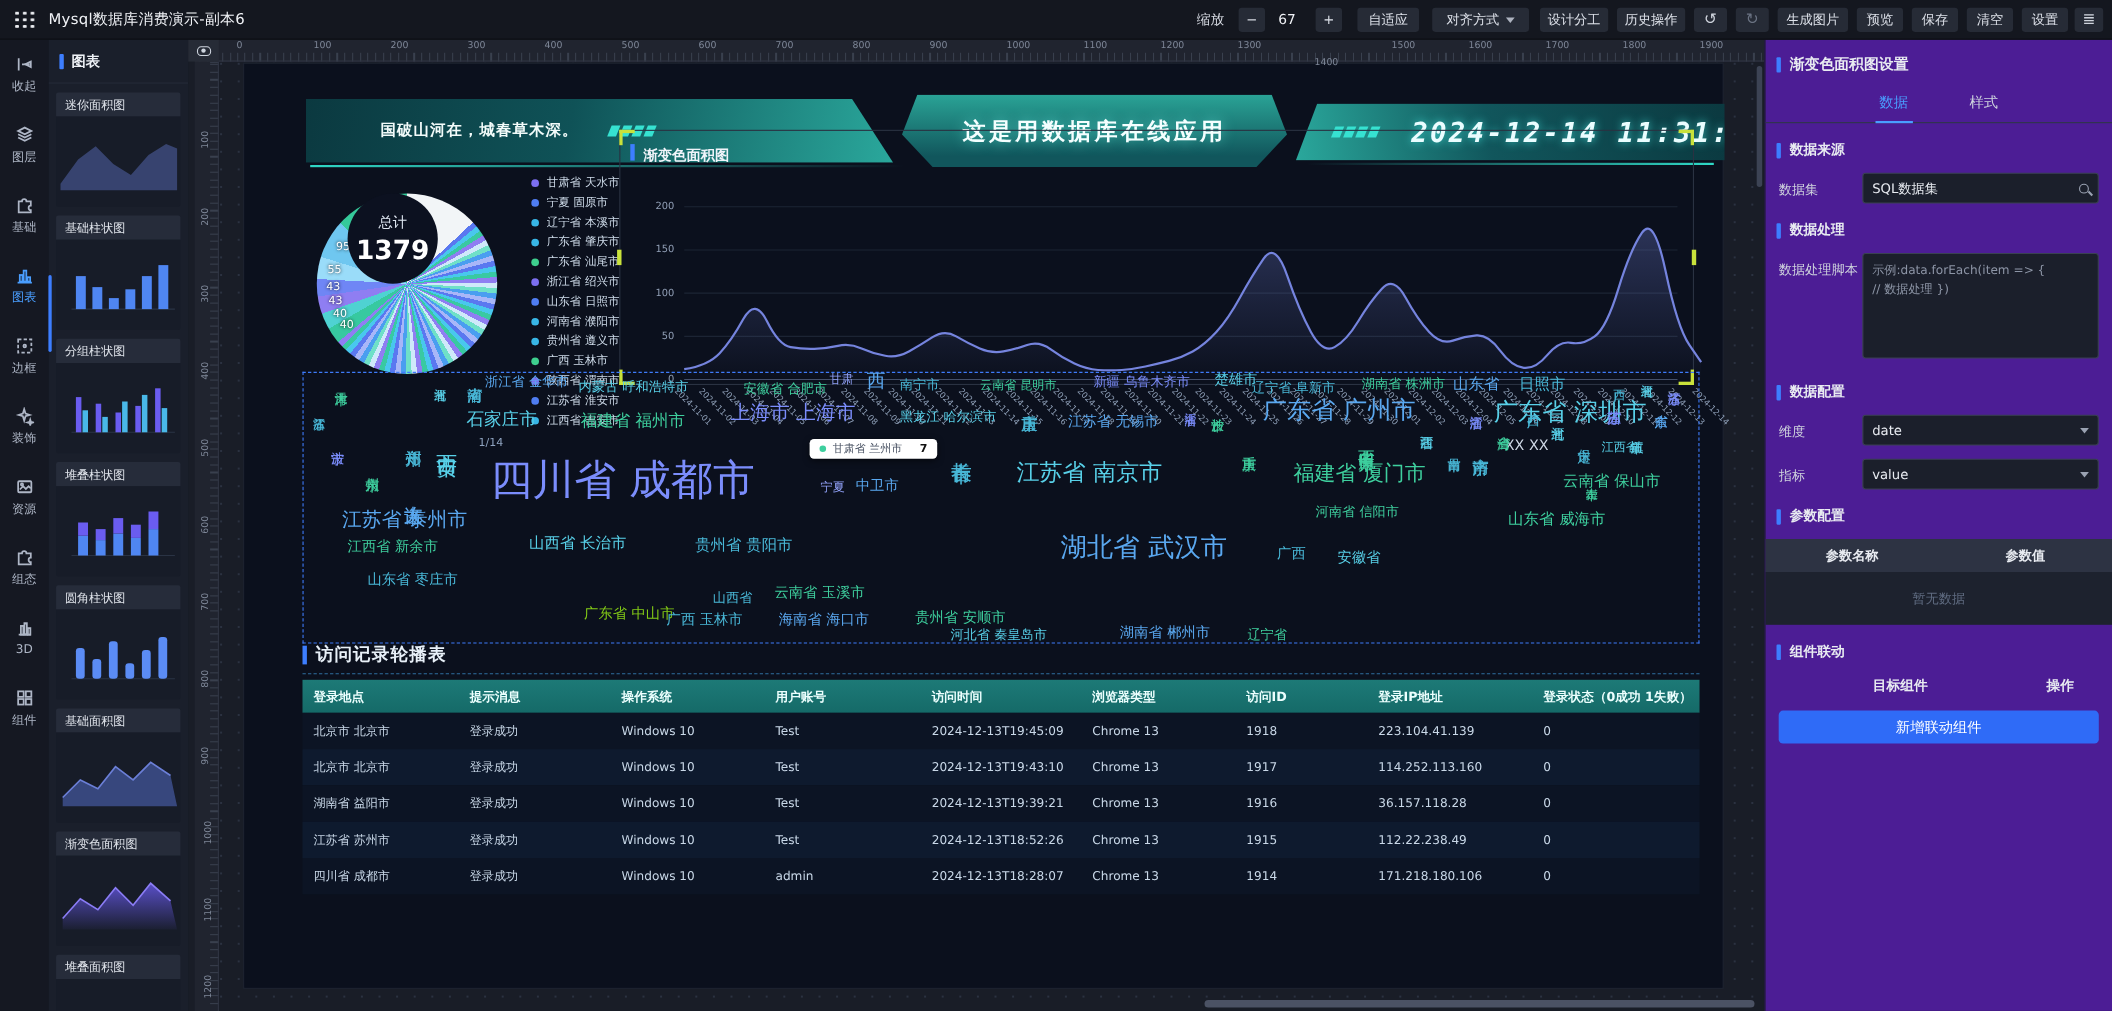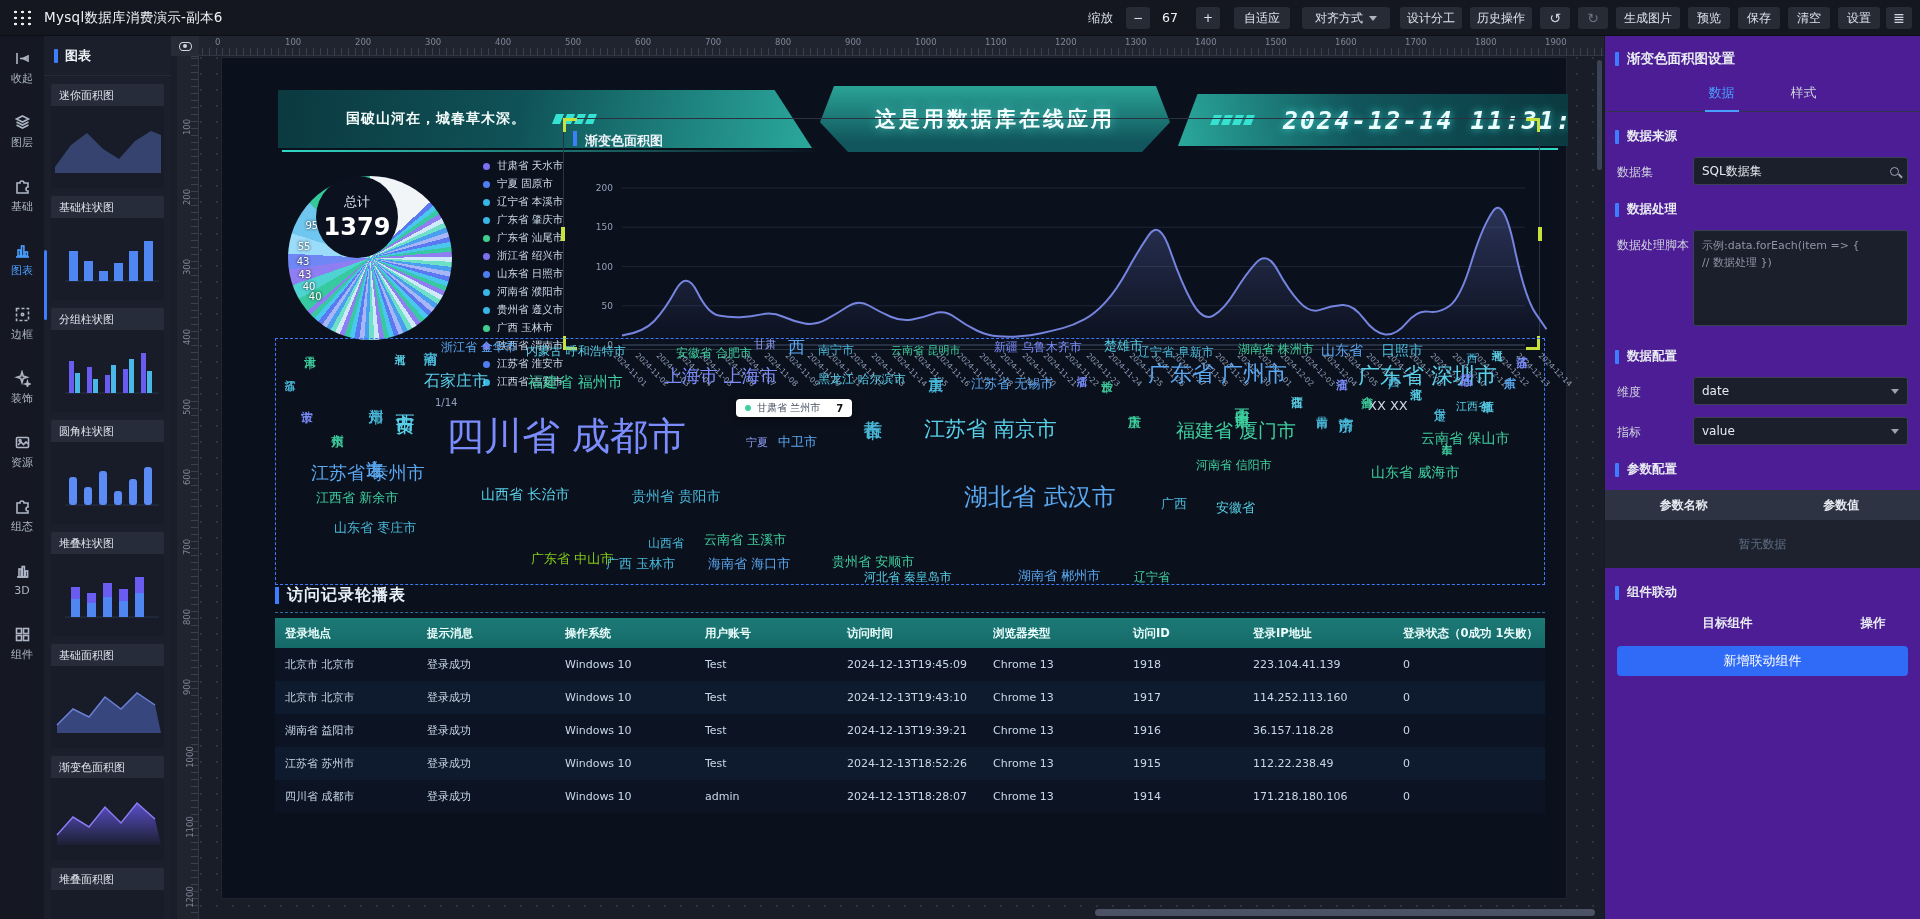--- a/index.html
+++ b/index.html
@@ -317,56 +317,56 @@
                 <rect x="60" y="26" width="5" height="28" fill="#49b8e8"></rect>
                 <rect x="72" y="30" width="5" height="24" fill="#6a5cf0"></rect>
                 <rect x="78" y="20" width="5" height="34" fill="#49b8e8"></rect>
                 <rect x="90" y="14" width="5" height="40" fill="#6a5cf0"></rect>
                 <rect x="96" y="32" width="5" height="22" fill="#49b8e8"></rect>
               </g>
             </svg>
     </div>
         </div>
         <div class="card">
-          <div class="ct">圆角柱状图</div>
-    <div class="cb">
-      <svg width="113" height="64" viewBox="0 0 113 64">
-              <line x1="14" y1="54" x2="108" y2="54" stroke="#2a3344"></line>
-              <g fill="#5b8cf5">
-                <rect x="18" y="26" width="8" height="28" rx="3"></rect>
-                <rect x="33" y="36" width="8" height="18" rx="3"></rect>
-                <rect x="48" y="20" width="8" height="34" rx="3"></rect>
-                <rect x="63" y="40" width="8" height="14" rx="3"></rect>
-                <rect x="78" y="28" width="8" height="26" rx="3"></rect>
-                <rect x="93" y="16" width="8" height="38" rx="3"></rect>
-              </g>
-            </svg>
-    </div>
-        </div>
-        <div class="card">
           <div class="ct">堆叠柱状图</div>
     <div class="cb">
       <svg width="113" height="64" viewBox="0 0 113 64">
               <line x1="14" y1="54" x2="108" y2="54" stroke="#2a3344"></line>
               <g>
                 <rect x="20" y="36" width="9" height="18" fill="#4f86f2"></rect>
                 <rect x="20" y="24" width="9" height="12" fill="#6a5cf0"></rect>
                 <rect x="36" y="40" width="9" height="14" fill="#4f86f2"></rect>
                 <rect x="36" y="30" width="9" height="10" fill="#6a5cf0"></rect>
                 <rect x="52" y="34" width="9" height="20" fill="#4f86f2"></rect>
                 <rect x="52" y="20" width="9" height="14" fill="#6a5cf0"></rect>
                 <rect x="68" y="38" width="9" height="16" fill="#4f86f2"></rect>
                 <rect x="68" y="26" width="9" height="12" fill="#6a5cf0"></rect>
                 <rect x="84" y="30" width="9" height="24" fill="#4f86f2"></rect>
                 <rect x="84" y="14" width="9" height="16" fill="#6a5cf0"></rect>
               </g>
             </svg>
     </div>
         </div>
         <div class="card">
+          <div class="ct">圆角柱状图</div>
+    <div class="cb">
+      <svg width="113" height="64" viewBox="0 0 113 64">
+              <line x1="14" y1="54" x2="108" y2="54" stroke="#2a3344"></line>
+              <g fill="#5b8cf5">
+                <rect x="18" y="26" width="8" height="28" rx="3"></rect>
+                <rect x="33" y="36" width="8" height="18" rx="3"></rect>
+                <rect x="48" y="20" width="8" height="34" rx="3"></rect>
+                <rect x="63" y="40" width="8" height="14" rx="3"></rect>
+                <rect x="78" y="28" width="8" height="26" rx="3"></rect>
+                <rect x="93" y="16" width="8" height="38" rx="3"></rect>
+              </g>
+            </svg>
+    </div>
+        </div>
+        <div class="card">
           <div class="ct">基础面积图</div>
     <div class="cb">
       <svg width="113" height="64" viewBox="0 0 113 64">
               <path d="M6 50 L22 34 38 42 54 22 70 34 86 18 104 30 110 58 6 58Z" fill="#3d4f8c" opacity="0.85"></path>
               <path d="M6 50 L22 34 38 42 54 22 70 34 86 18 104 30" fill="none" stroke="#6b7fd7" stroke-width="1.5"></path>
             </svg>
     </div>
         </div>
         <div class="card">
           <div class="ct">渐变色面积图</div>
@@ -404,21 +404,21 @@
       <span class="rlabel" style="left: 318px; top: 1px;">400</span>
       <span class="rlabel" style="left: 388px; top: 1px;">500</span>
       <span class="rlabel" style="left: 458px; top: 1px;">600</span>
       <span class="rlabel" style="left: 528px; top: 1px;">700</span>
       <span class="rlabel" style="left: 598px; top: 1px;">800</span>
       <span class="rlabel" style="left: 668px; top: 1px;">900</span>
       <span class="rlabel" style="left: 738px; top: 1px;">1000</span>
       <span class="rlabel" style="left: 808px; top: 1px;">1100</span>
       <span class="rlabel" style="left: 878px; top: 1px;">1200</span>
       <span class="rlabel" style="left: 948px; top: 1px;">1300</span>
-      <span class="rlabel" style="left: 1018px; top: 1px;">1400</span>
+      <span class="rlabel" style="left: 1018px; top: 16px;">1400</span>
       <span class="rlabel" style="left: 1088px; top: 1px;">1500</span>
       <span class="rlabel" style="left: 1158px; top: 1px;">1600</span>
       <span class="rlabel" style="left: 1228px; top: 1px;">1700</span>
       <span class="rlabel" style="left: 1298px; top: 1px;">1800</span>
       <span class="rlabel" style="left: 1368px; top: 1px;">1900</span>
     </div>
   <div class="abs rulerv" id="rulerv">
       <span class="rlabel" style="left: 2px; top: 66px; transform: rotate(-90deg); transform-origin: center center;">100</span>
       <span class="rlabel" style="left: 2px; top: 136px; transform: rotate(-90deg); transform-origin: center center;">200</span>
       <span class="rlabel" style="left: 2px; top: 206px; transform: rotate(-90deg); transform-origin: center center;">300</span>

